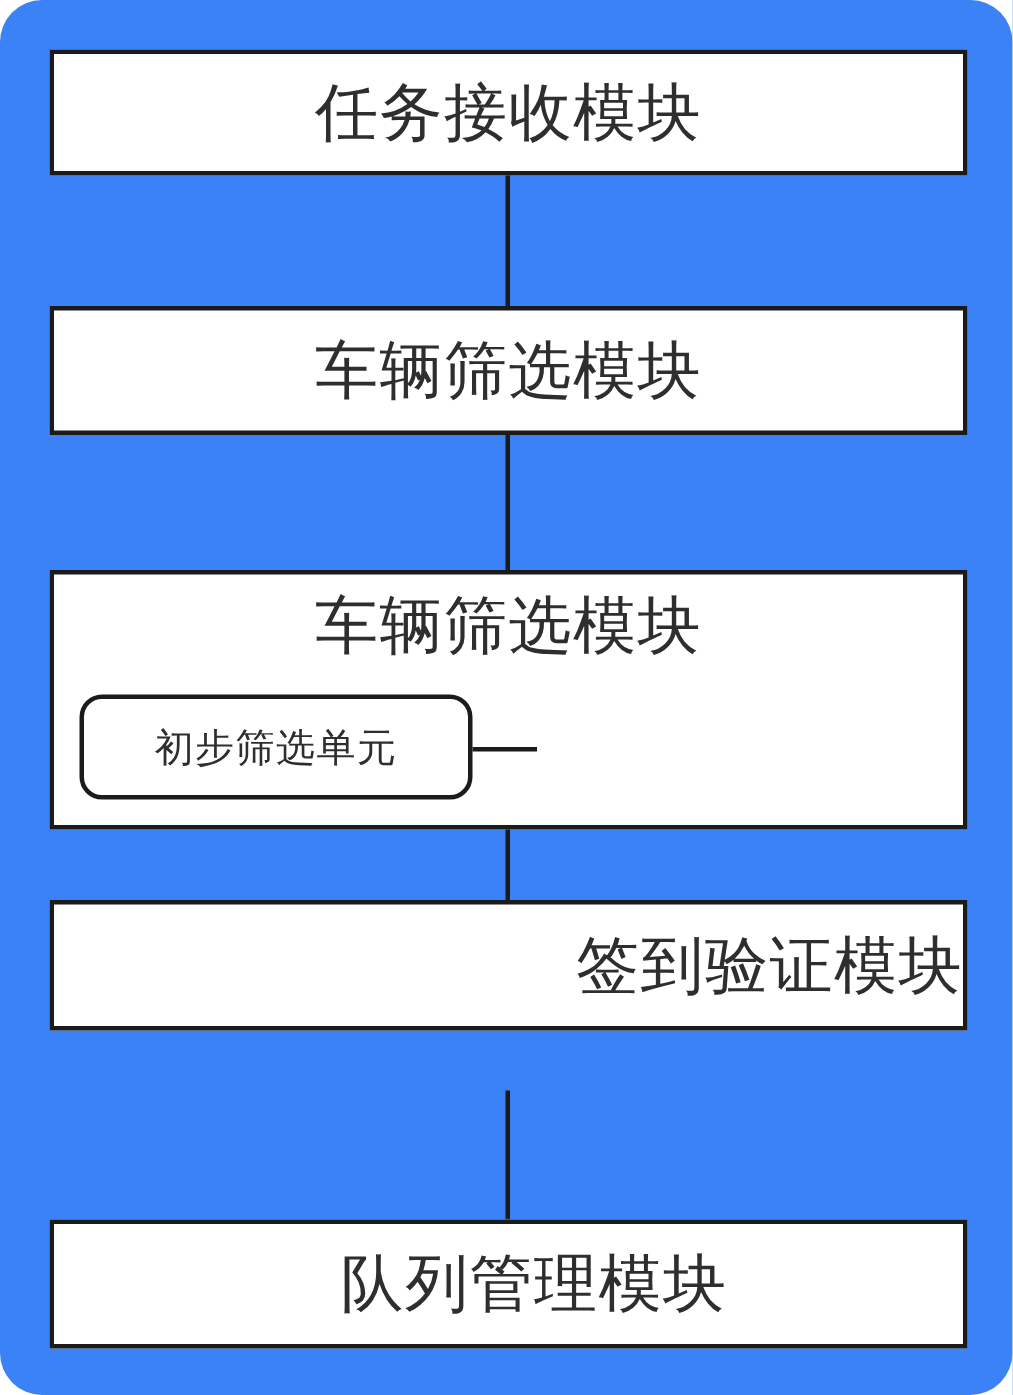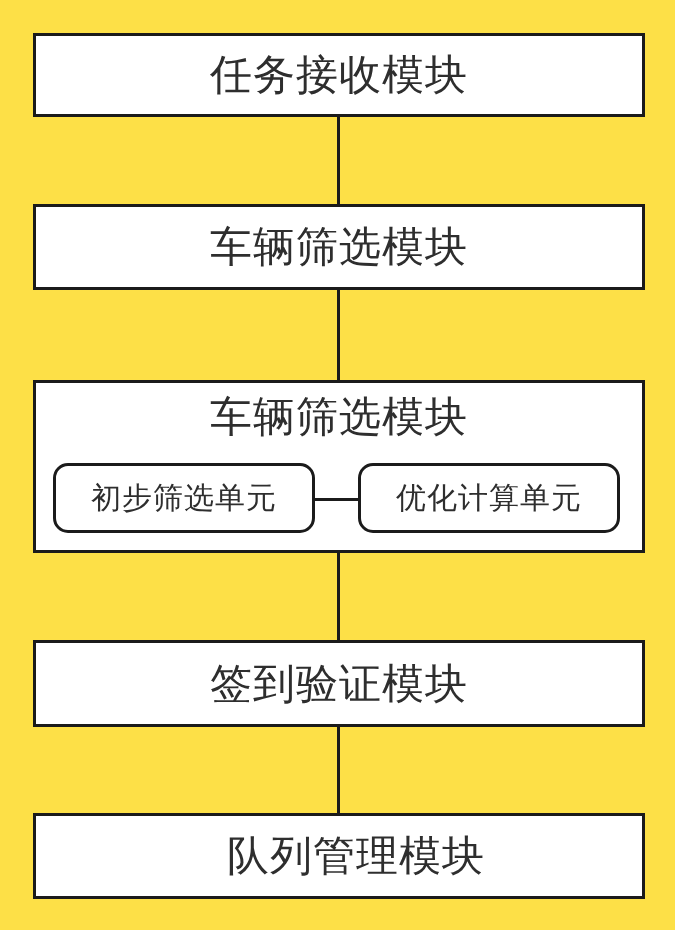--- a/index.html
+++ b/index.html
@@ -4,24 +4,25 @@
 <style>
   html, body {
     margin: 0;
     padding: 0;
     background: #ffffff;
   }
   .canvas {
     position: relative;
     width: 675px;
     height: 930px;
-    background: #fde047;
+    background: #3b82f6;
     font-family: "Liberation Sans", "DejaVu Sans", sans-serif;
     color: #2e2e2e;
     overflow: hidden;
+    border-radius: 28px;
   }
   .module-box {
     position: absolute;
     left: 33px;
     width: 612px;
     border: 3px solid #1b1b1b;
     box-sizing: border-box;
     background: #ffffff;
     display: flex;
     align-items: center;
@@ -63,39 +64,39 @@
     border-radius: 15px;
     box-sizing: border-box;
     background: #ffffff;
     display: flex;
     align-items: center;
     justify-content: center;
   }
   .unit-box.left  { left: 17px; }
   .unit-box.right { left: 322px; }
   .unit-label {
-    font-size: 30px;
+    font-size: 26px;
     letter-spacing: 1px;
     color: #2e2e2e;
     white-space: nowrap;
     text-align: center;
   }
   .connector-h {
     position: absolute;
     top: 115px;
     left: 279px;
     width: 43px;
     height: 3px;
     background: #1b1b1b;
   }
   
   #box-1 { top: 33px;  height: 84px; }
   #box-2 { top: 204px; height: 86px; }
   #box-3 { top: 380px; height: 173px; }
-  #box-4 { top: 640px; height: 87px; }
+  #box-4 { top: 600px; height: 87px; justify-content: flex-end; }
   #box-5 { top: 813px; height: 86px; padding-left: 34px; }
   #conn-1 { top: 117px; height: 87px; }
   #conn-2 { top: 290px; height: 90px; }
   #conn-3 { top: 553px; height: 87px; }
   #conn-4 { top: 727px; height: 86px; }
 </style>
 </head>
 <body>
 
 <div class="canvas">
@@ -113,23 +114,20 @@
   <div class="connector-v" id="conn-2"></div>
 
   <div class="module-box container-box" id="box-3">
     <div class="container-title">
       <span class="module-label">车辆筛选模块</span>
     </div>
     <div class="unit-box left">
       <span class="unit-label">初步筛选单元</span>
     </div>
     <div class="connector-h"></div>
-    <div class="unit-box right">
-      <span class="unit-label">优化计算单元</span>
-    </div>
   </div>
 
   <div class="connector-v" id="conn-3"></div>
 
   <div class="module-box" id="box-4">
     <span class="module-label">签到验证模块</span>
   </div>
 
   <div class="connector-v" id="conn-4"></div>
 

